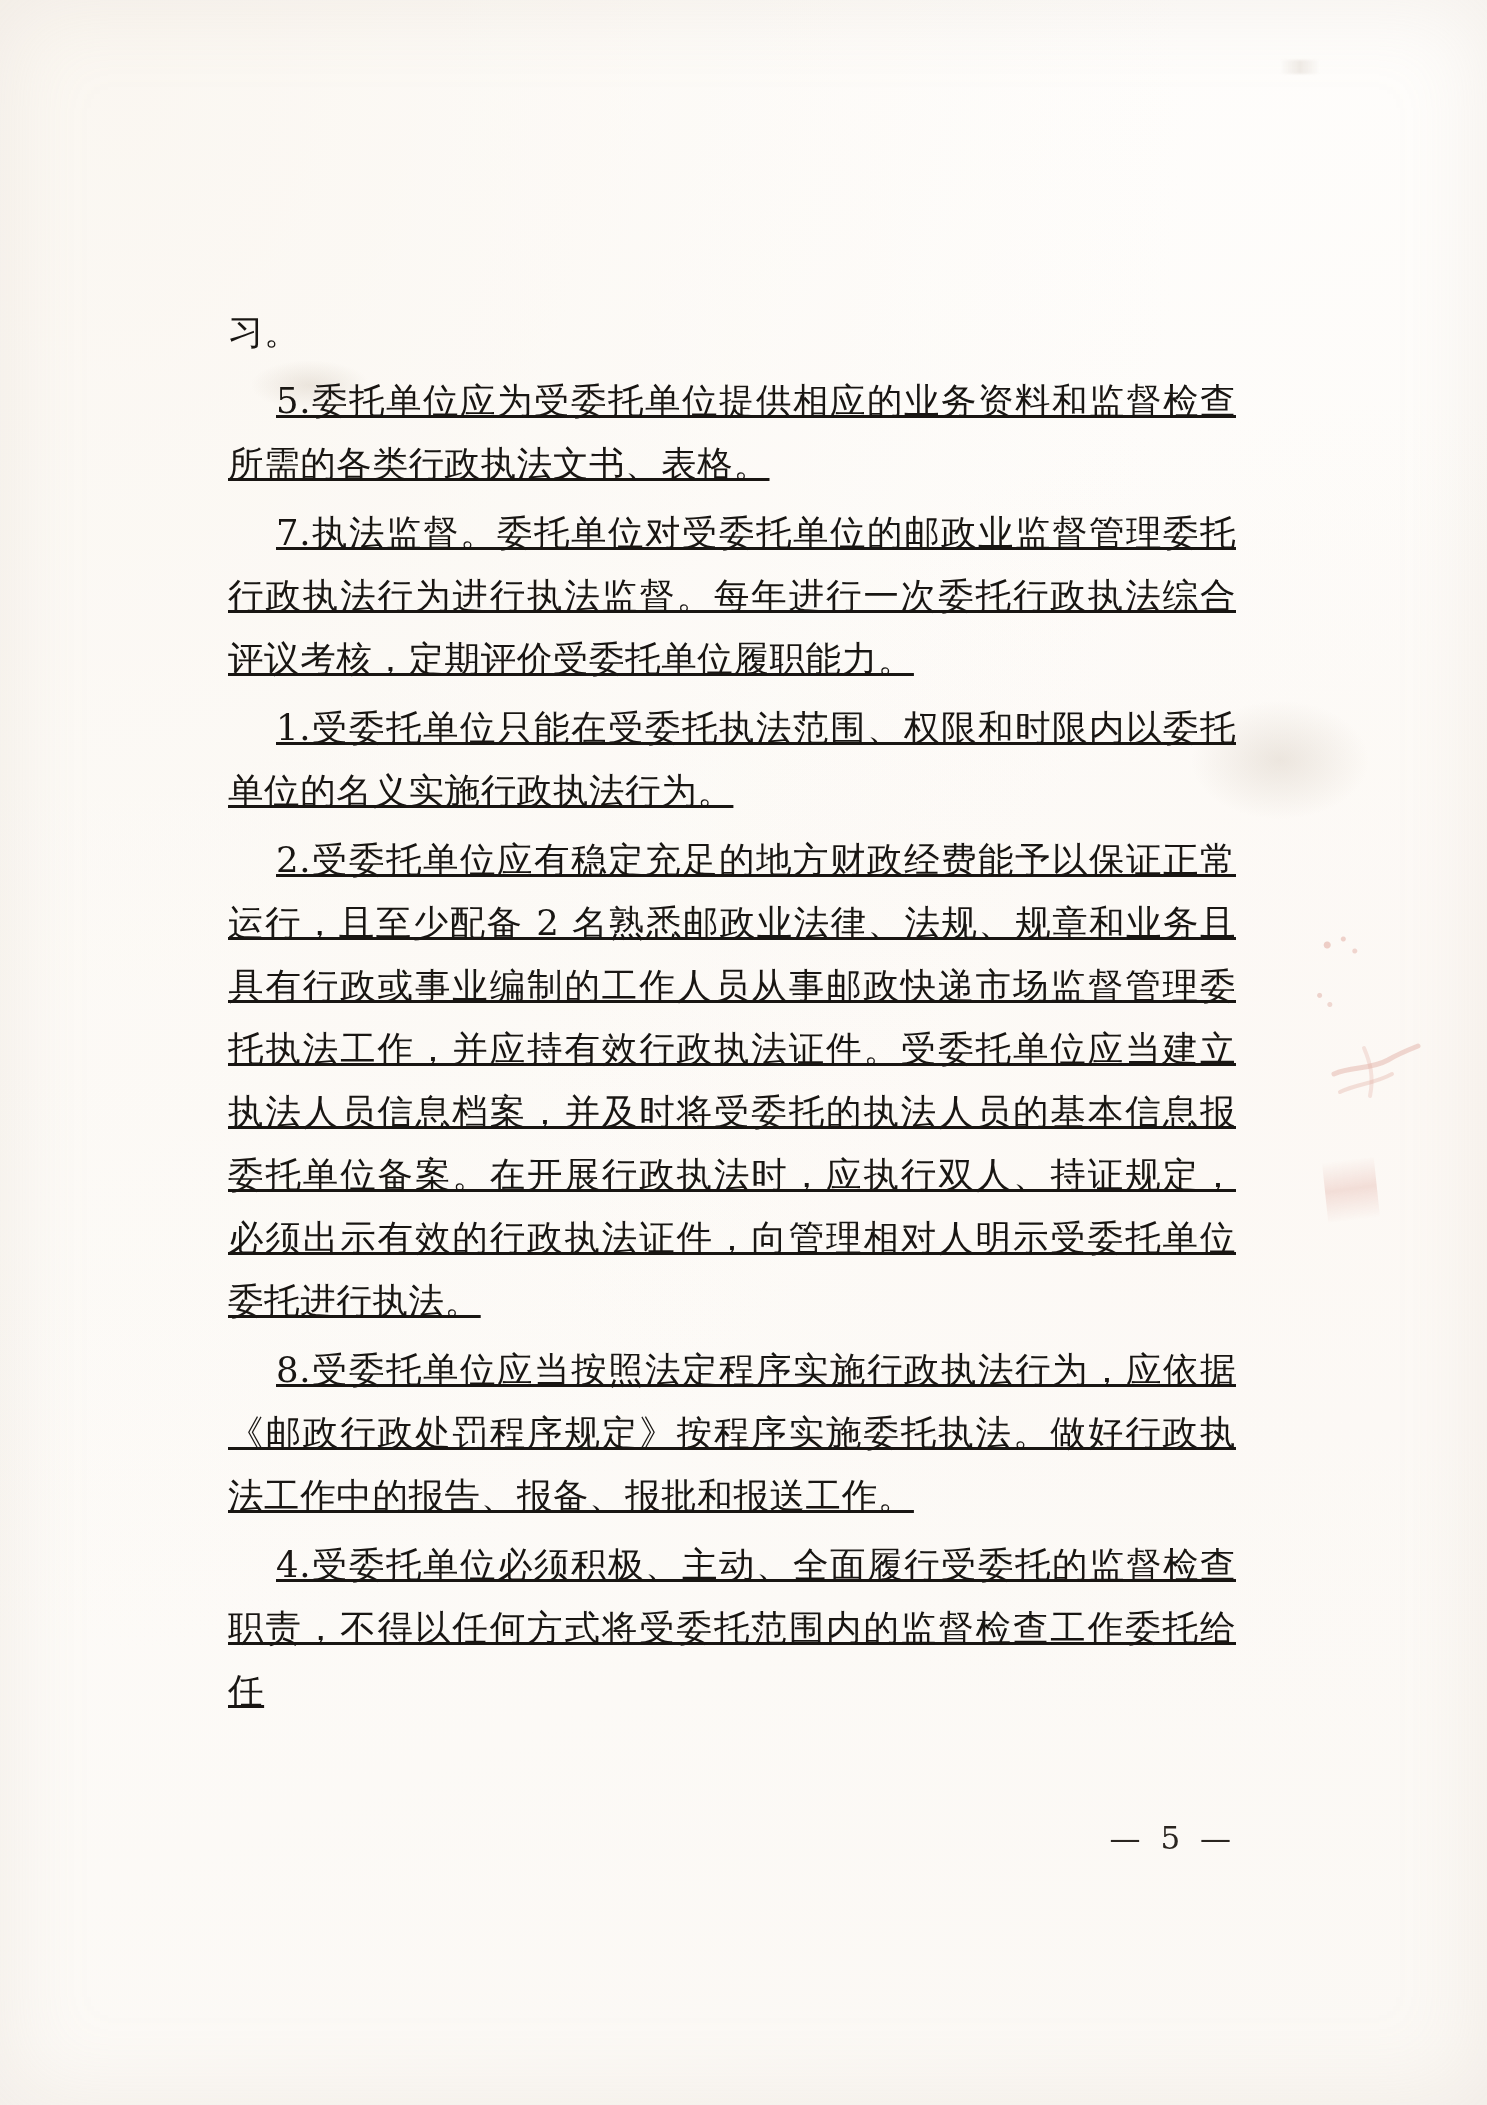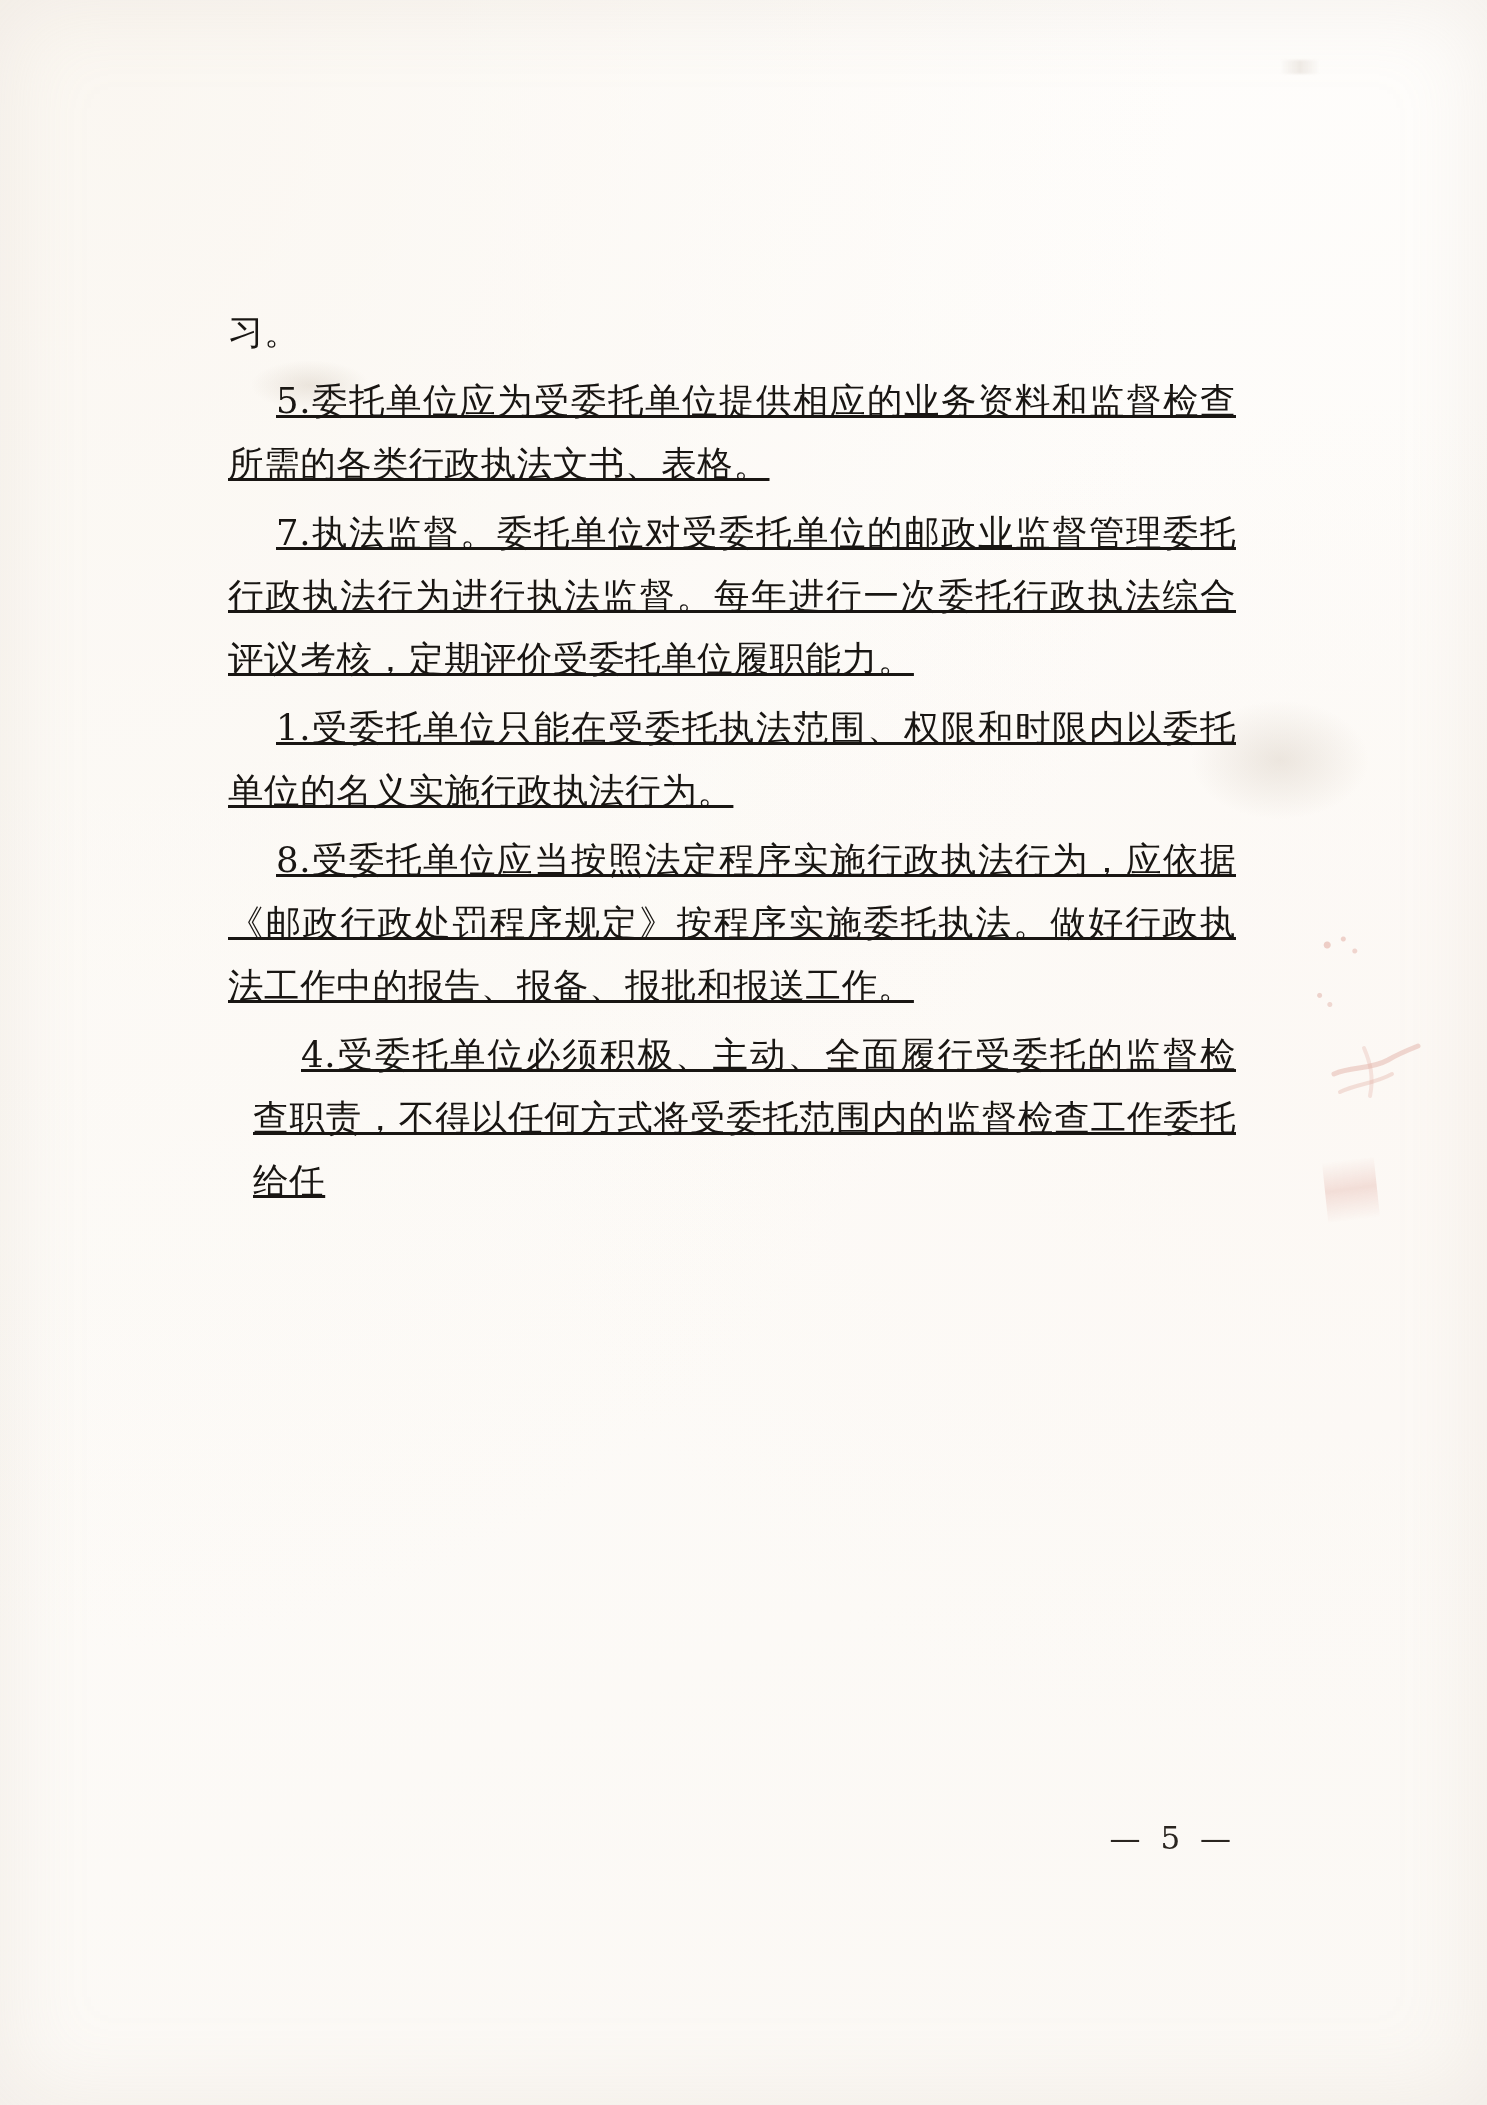--- a/index.html
+++ b/index.html
@@ -49,21 +49,20 @@
     text-align: justify;
     text-justify: inter-character;
     word-break: break-all;
   }
   p.indent {
     text-indent: 48px;
     text-decoration: underline;
   }
   p.tight {
     margin-bottom: 0;
-    margin-left: 25px;
   }
   .page-number {
     position: absolute;
     left: 0;
     top: 1820px;
     width: 1236px;
     text-align: right;
     font-family: "DejaVu Serif", serif;
     font-size: 31px;
     color: #2a2520;
@@ -146,19 +145,20 @@
       <path d="M34 8 C40 22 44 36 40 56" stroke="rgba(198,96,78,0.30)" stroke-width="4" fill="none" stroke-linecap="round"></path>
     </svg>
   </div>
   <div class="stamp stamp-d"></div>
 
   <div class="content">
     <p class="para">习。</p>
     <p class="para indent">5.委托单位应为受委托单位提供相应的业务资料和监督检查所需的各类行政执法文书、表格。</p>
     <p class="para indent">7.执法监督。委托单位对受委托单位的邮政业监督管理委托行政执法行为进行执法监督。每年进行一次委托行政执法综合评议考核，定期评价受委托单位履职能力。</p>
     <p class="para indent">1.受委托单位只能在受委托执法范围、权限和时限内以委托单位的名义实施行政执法行为。</p>
+    <p class="para indent">2.受委托单位应有稳定充足的地方财政经费能予以保证正常运行，且至少配备 2 名熟悉邮政业法律、法规、规章和业务且具有行政或事业编制的工作人员从事邮政快递市场监督管理委托执法工作，并应持有效行政执法证件。受委托单位应当建立执法人员信息档案，并及时将受委托的执法人员的基本信息报委托单位备案。在开展行政执法时，应执行双人、持证规定，必须出示有效的行政执法证件，向管理相对人明示受委托单位委托进行执法。</p>
     <p class="para indent">8.受委托单位应当按照法定程序实施行政执法行为，应依据《邮政行政处罚程序规定》按程序实施委托执法。做好行政执法工作中的报告、报备、报批和报送工作。</p>
     <p class="para indent tight">4.受委托单位必须积极、主动、全面履行受委托的监督检查职责，不得以任何方式将受委托范围内的监督检查工作委托给任</p>
   </div>
 
   <div class="page-number">— 5 —</div>
   <div class="edge-shade"></div>
 </div>
 
 </body></html>

